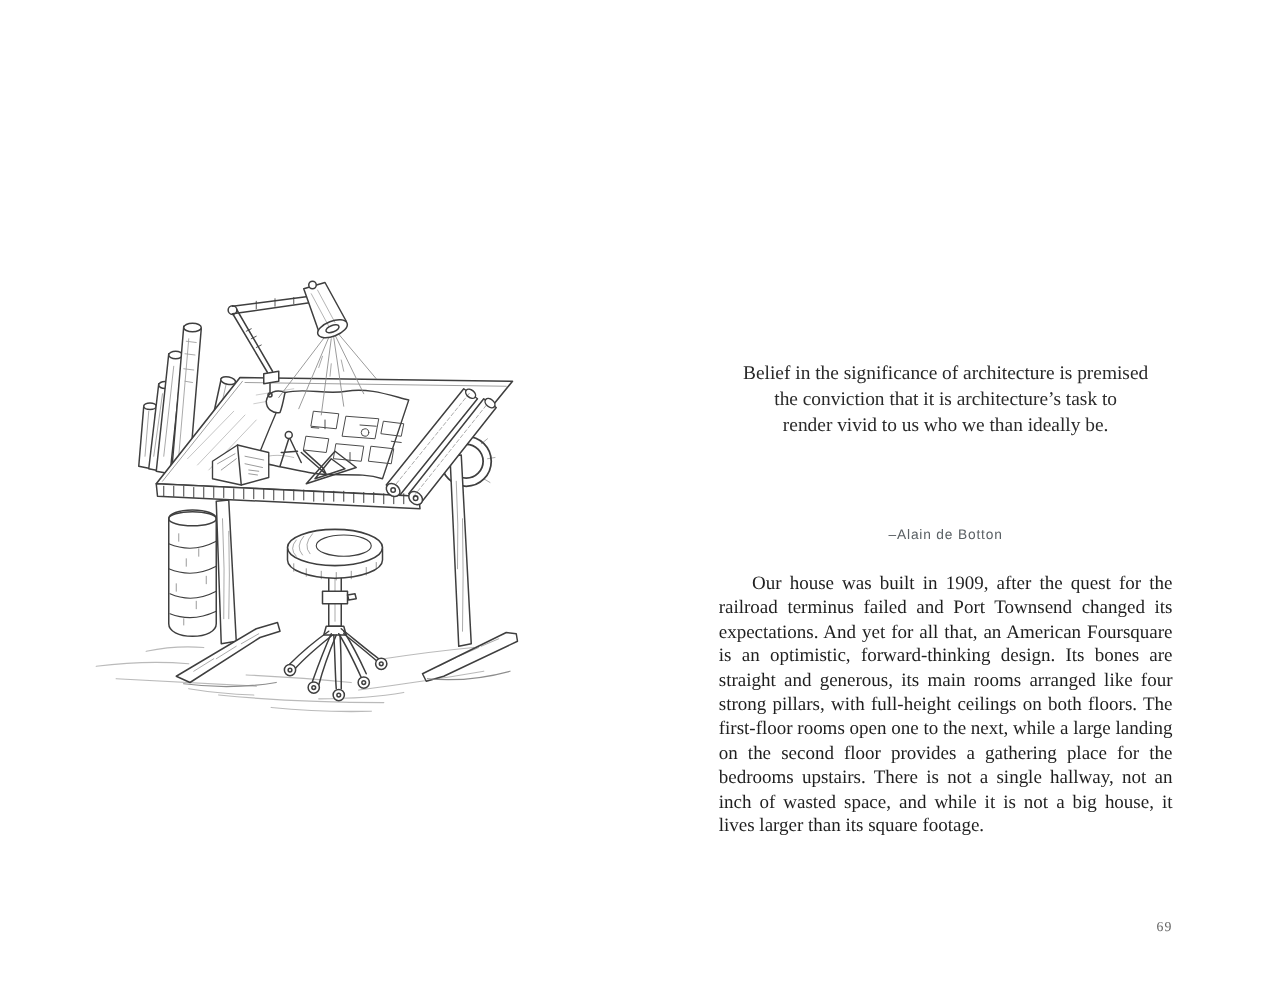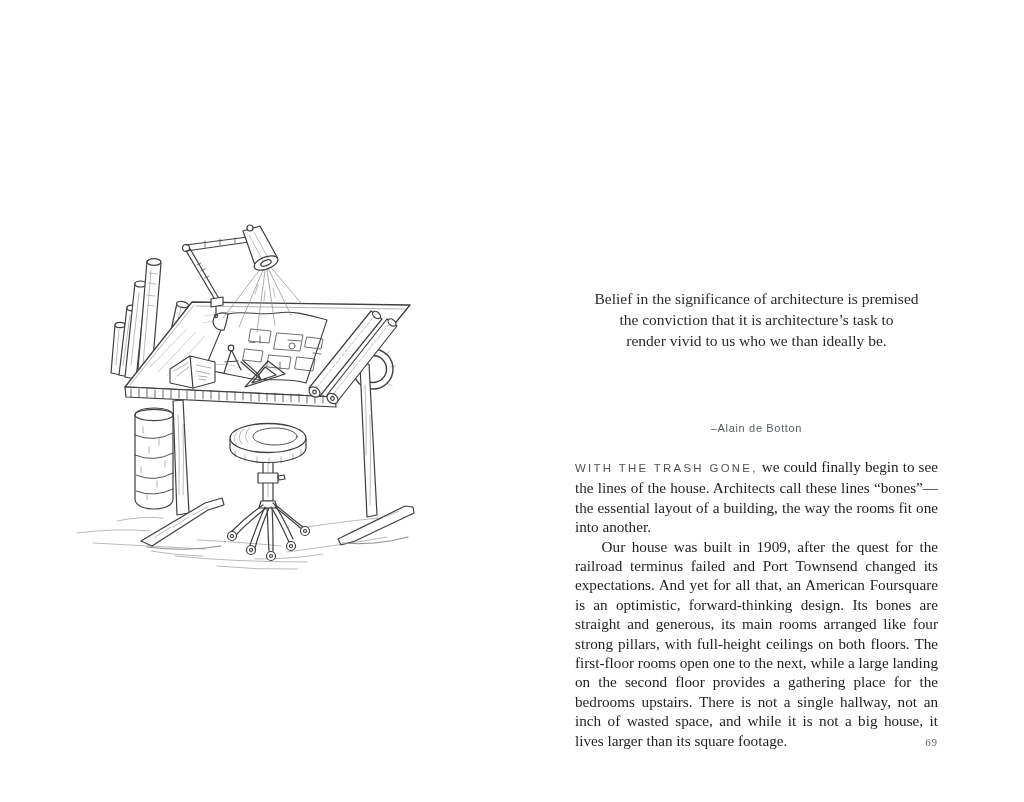--- a/index.html
+++ b/index.html
@@ -198,19 +198,18 @@
 
     <div class="epigraph">
       <div class="eline">Belief in the significance of architecture is premised</div>
       <div class="eline">the conviction that it is architecture’s task to</div>
       <div class="eline">render vivid to us who we than ideally be.</div>
     </div>
 
     <div class="attribution">–Alain de Botton</div>
 
     <div class="bodytext">
-      <p><span class="lead-in">WITH THE TRASH GONE,</span><span> we could finally begin to see the lines of the house. Architects call these lines “bones”—the essential layout of a building, the way the rooms fit one into another.</span></p>
       <p class="indented">Our house was built in 1909, after the quest for the railroad terminus failed and Port Townsend changed its expectations. And yet for all that, an American Foursquare is an optimistic, forward-thinking design. Its bones are straight and generous, its main rooms arranged like four strong pillars, with full-height ceilings on both floors. The first-floor rooms open one to the next, while a large landing on the second floor provides a gathering place for the bedrooms upstairs. There is not a single hallway, not an inch of wasted space, and while it is not a big house, it lives larger than its square footage.</p>
     </div>
 
     <div class="page-number">69</div>
   </div>
 </div>
 
 </body></html>

